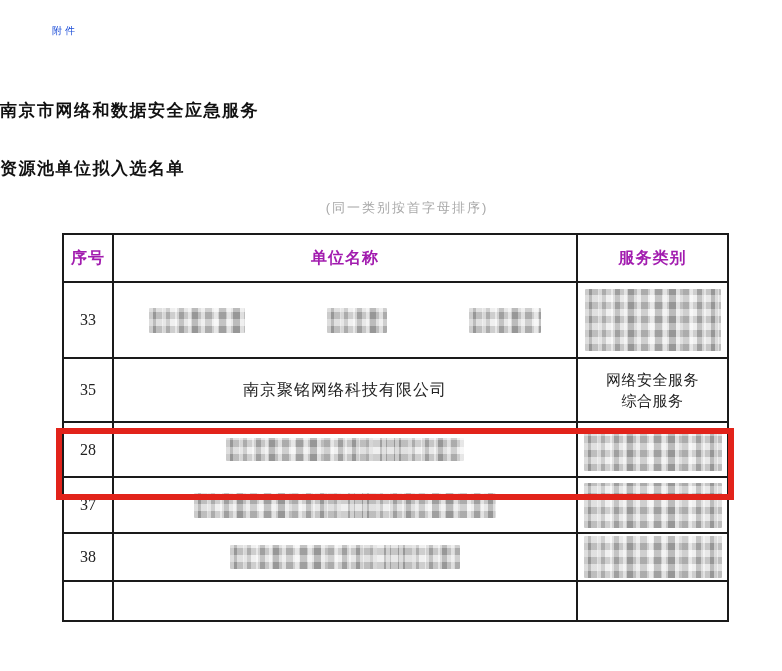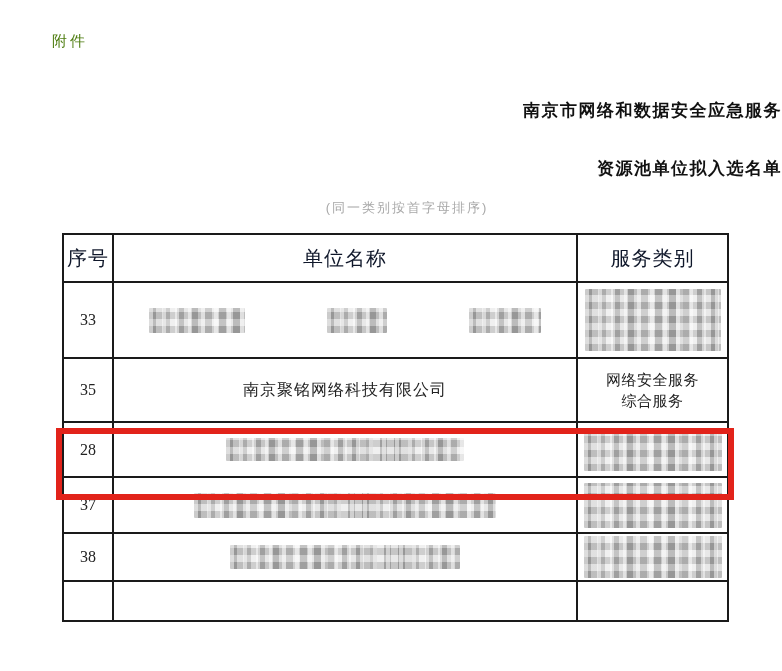--- a/index.html
+++ b/index.html
@@ -5,46 +5,46 @@
   * { margin: 0; padding: 0; box-sizing: border-box; }
   html, body { background: #ffffff; }
   body {
     width: 782px; height: 671px; overflow: hidden; position: relative;
     font-family: "Liberation Sans", "DejaVu Sans", sans-serif;
     color: #1e1e1e;
   }
   .page { position: relative; width: 782px; height: 671px; background: #ffffff; }
 
   .attachment-label {
-    position: absolute; left: 52px; top: 32px;
-    font-size: 15px; letter-spacing: 3px; color: #4d7c0f;
+    position: absolute; left: 52px; top: 24px;
+    font-size: 10px; letter-spacing: 3px; color: #1d4ed8;
   }
 
   .doc-title {
-    position: absolute; left: 0; width: 782px; text-align: right;
+    position: absolute; left: 0; width: 782px; text-align: left;
     font-weight: bold; font-size: 17px; letter-spacing: 1.5px; color: #111111;
   }
   .doc-title.line1 { top: 99px; }
   .doc-title.line2 { top: 157px; }
 
   .sort-note {
     position: absolute; left: 16px; top: 199px; width: 782px; text-align: center;
     font-size: 13px; letter-spacing: 2px; color: #a8a8a8;
   }
 
   table.roster {
     position: absolute; left: 62px; top: 233px; width: 665px;
     border-collapse: collapse; table-layout: fixed;
   }
   .roster th, .roster td {
     border: 2px solid #1a1a1a; padding: 0; text-align: center;
     vertical-align: middle; overflow: hidden; background: #ffffff;
   }
   .roster th {
-    font-size: 20px; font-weight: 400; letter-spacing: 1px; color: #0f172a;
+    font-size: 16px; font-weight: 700; letter-spacing: 1px; color: #a21caf;
   }
   tr.hdr    { height: 48px; }
   tr.row-a  { height: 76px; margin-top: 28px; }
   tr.row-b  { height: 76px; }
   tr.row-hi { height: 64px; }
   tr.row-c  { height: 55px; }
   tr.row-d  { height: 56px; }
   tr.row-e  { height: 48px; }
   tr.row-partial { height: 40px; }
 

